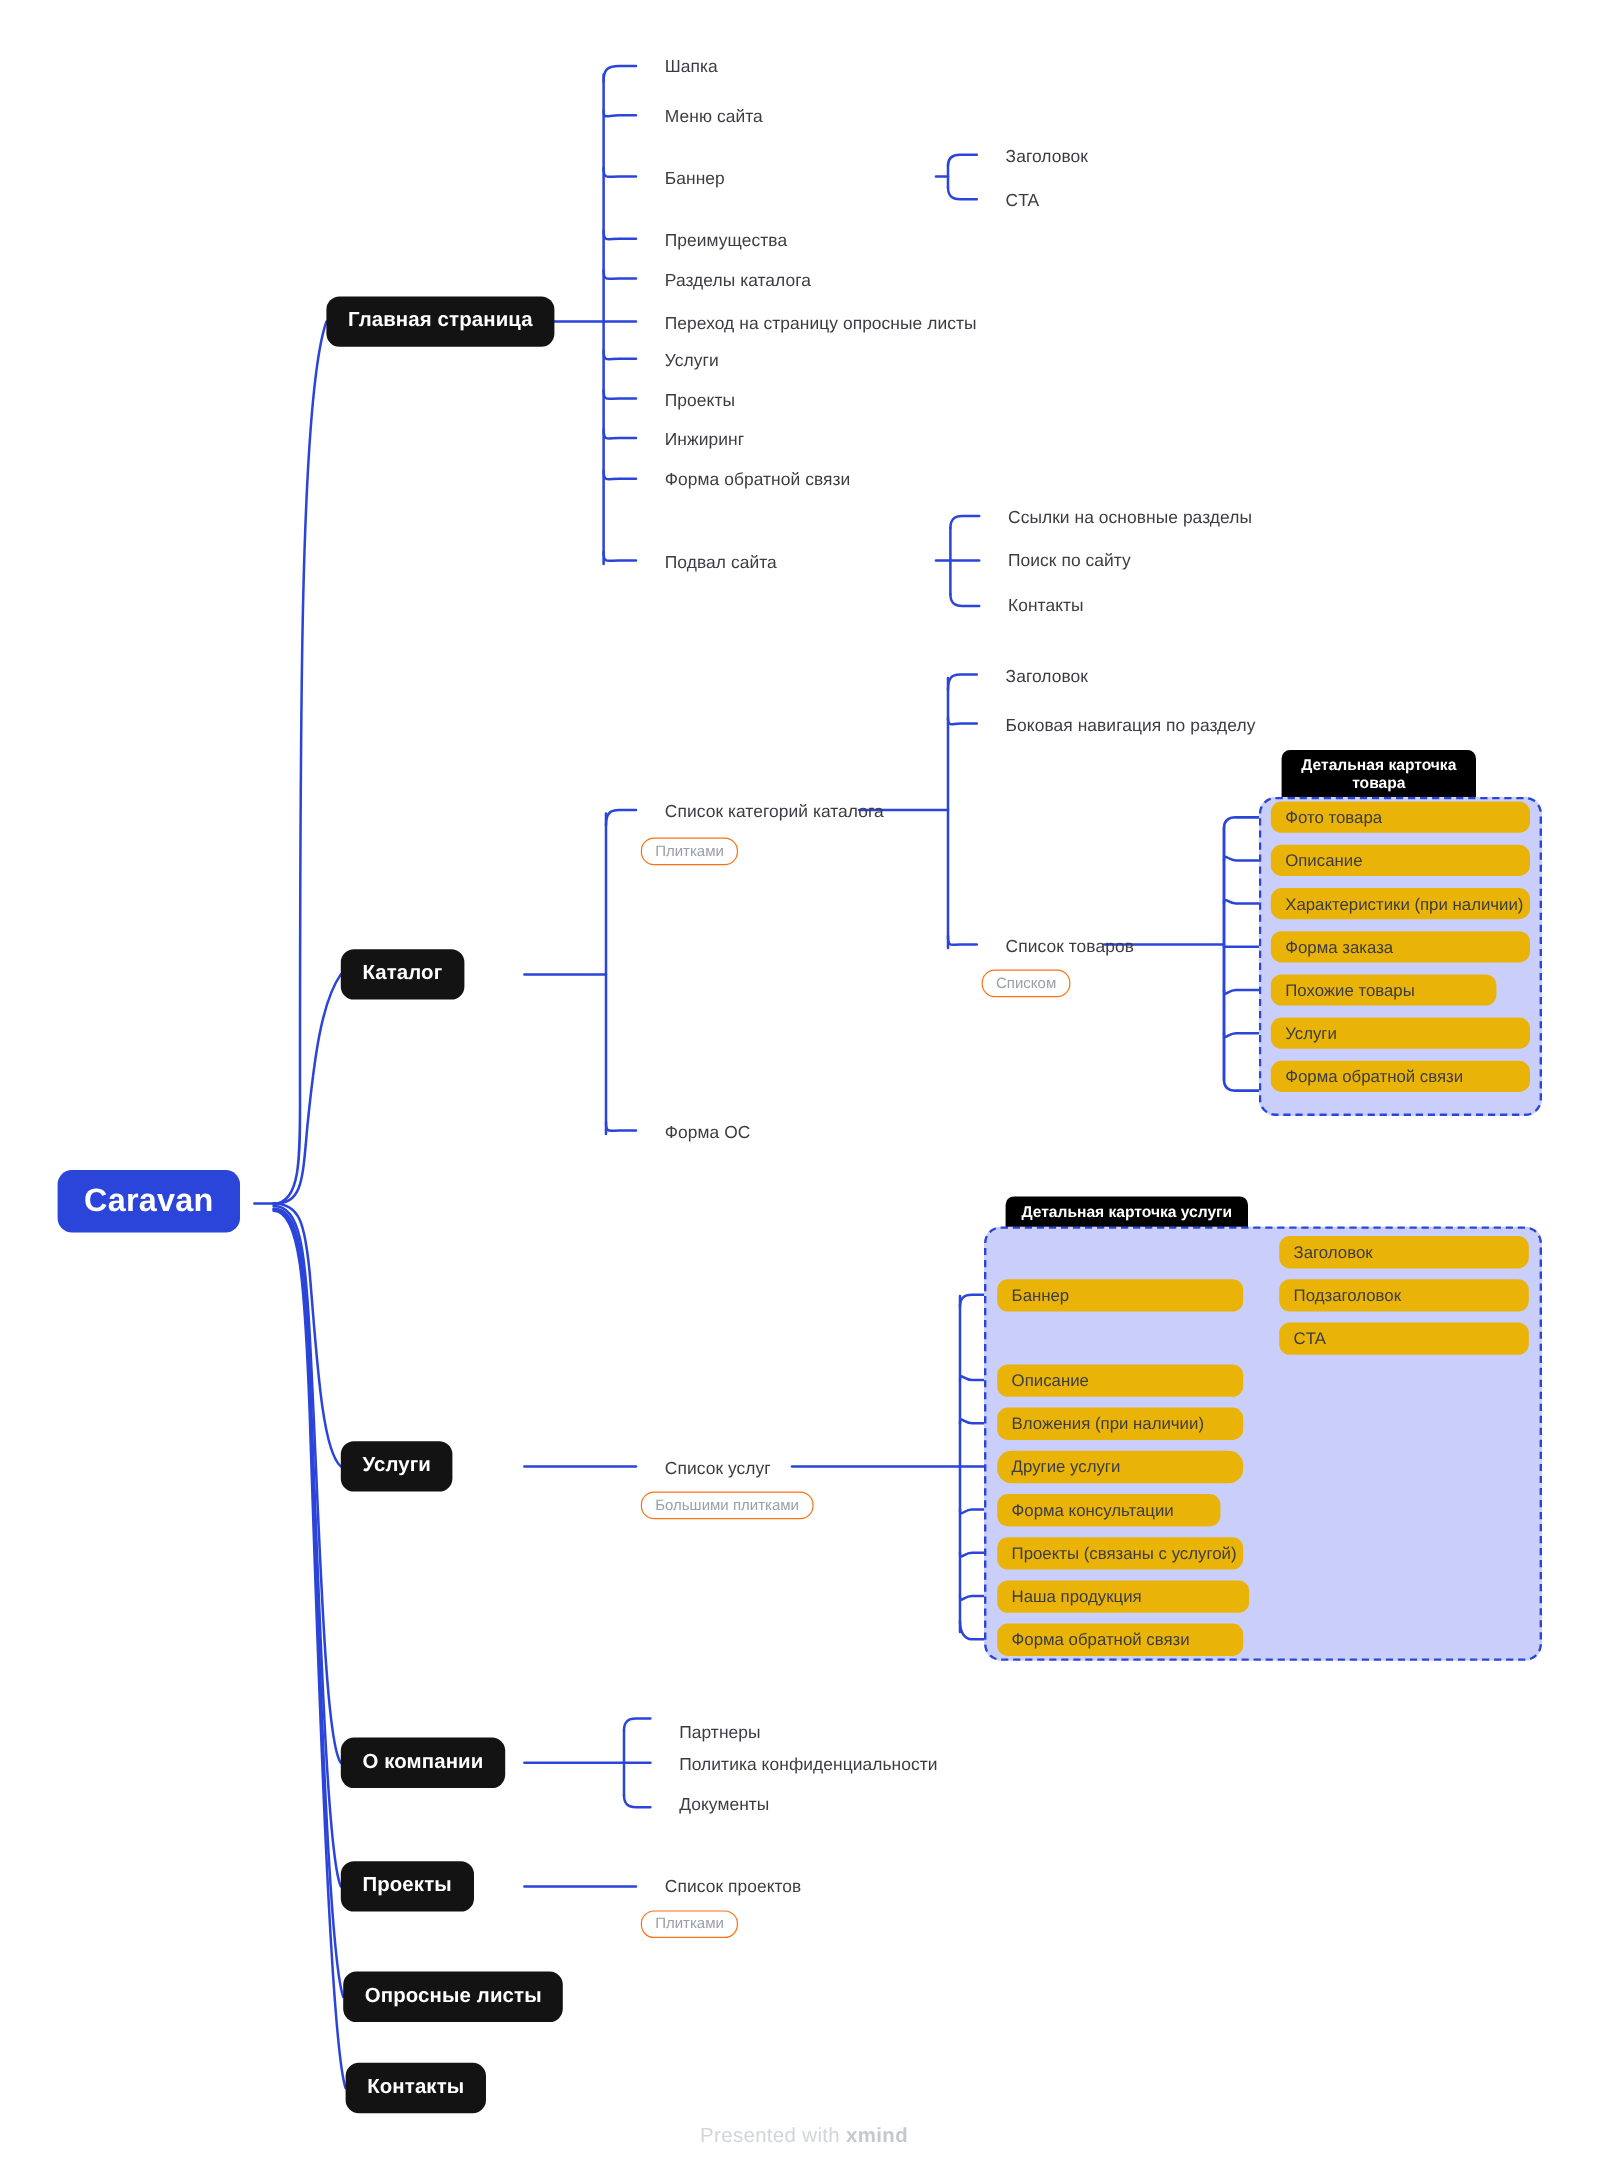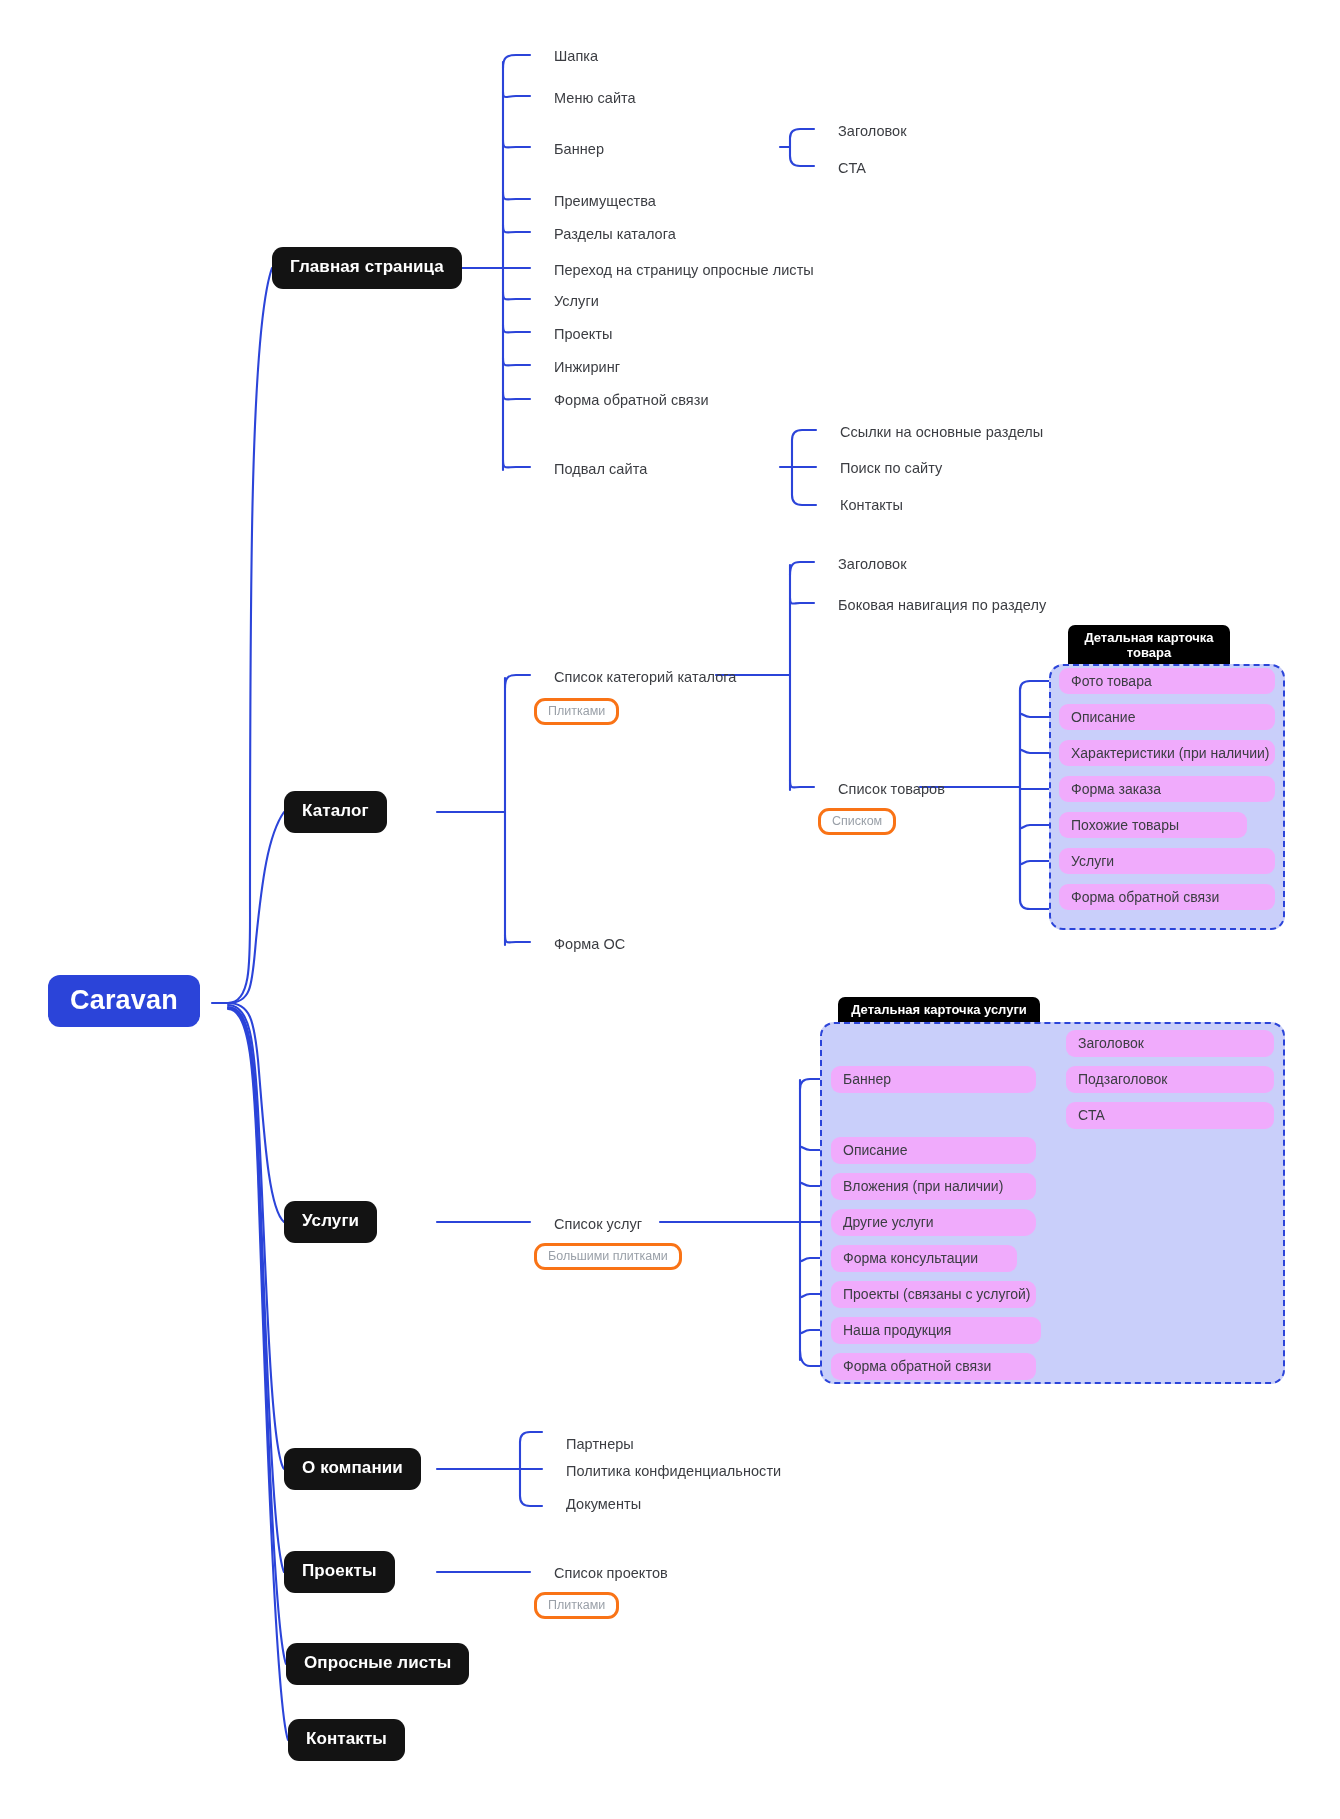--- a/index.html
+++ b/index.html
@@ -59,21 +59,21 @@
     font-size: 14.5px;
     line-height: 1.25;
     letter-spacing: .05px;
     margin-left: 20px;
   }
   
   .chip {
     display: inline-block;
     color: #9aa0a8;
     font-size: 12.5px;
-    border: 3px solid #f97316;
+    border: 1px solid #f97316;
     border-radius: 11px;
     padding: 3px 11px 4px 11px;
     line-height: 1.15;
     background: #fff;
   }
   
   .group-box {
     position: absolute;
     box-sizing: border-box;
     background: #c9cffa;
@@ -89,21 +89,21 @@
     text-align: center;
     border-radius: 7px 7px 0 0;
     padding: 5px 10px 6px 10px;
     line-height: 1.18;
     box-sizing: border-box;
   }
   
   .wpill {
     position: absolute;
     box-sizing: border-box;
-    background: #f0abfc;
+    background: #eab308;
     border-radius: 9px;
     color: #3b3d42;
     font-size: 14px;
     display: flex;
     align-items: center;
     padding: 0 12px;
     white-space: nowrap;
     line-height: 1.2;
     text-align: center;
   }
@@ -318,14 +318,17 @@
 
   <div class="node leaf" style="left:546px; top:1435px;">Партнеры</div>
   <div class="node leaf" style="left:546px; top:1462px;">Политика конфиденциальности</div>
   <div class="node leaf" style="left:546px; top:1495px;">Документы</div>
 
   <div class="node leaf" style="left:534px; top:1564px;">Список проектов</div>
   <div class="node" style="left:534px; top:1592px;">
     <span class="chip">Плитками</span>
   </div>
 
+  <div class="footer">
+    <span>Presented with </span><b>xmind</b>
+  </div>
 
 </div>
 
 </body></html>

